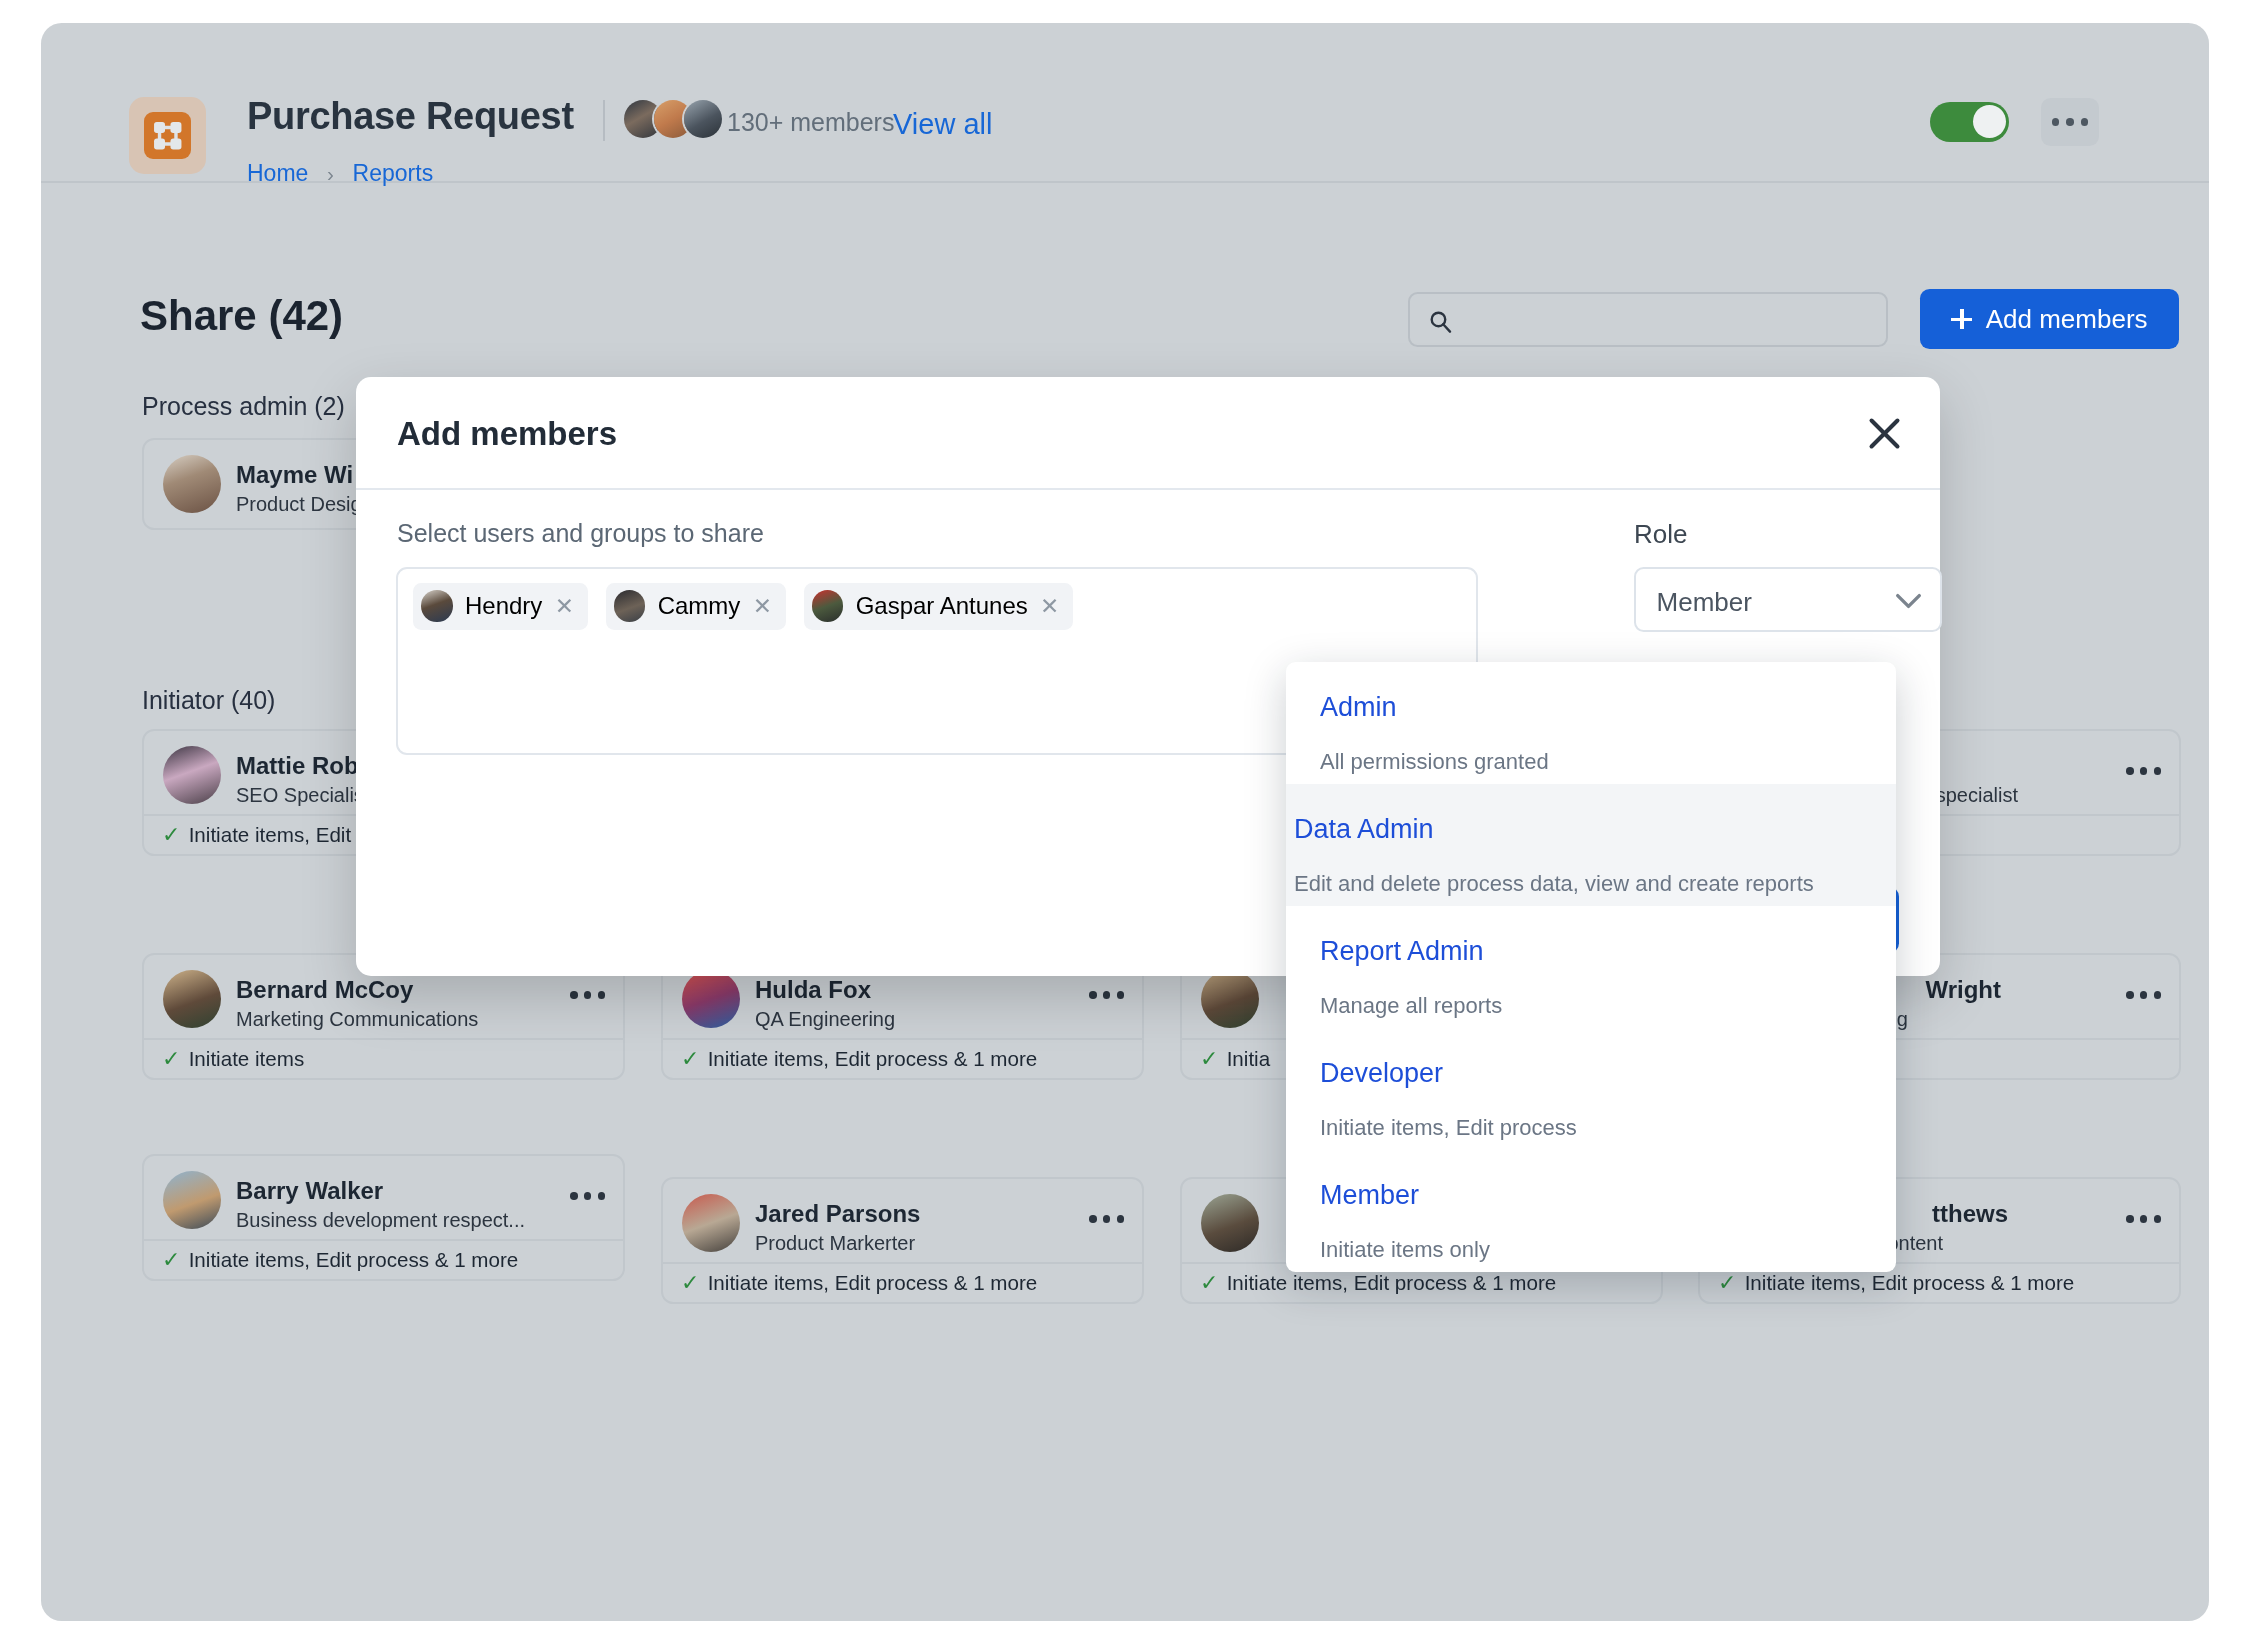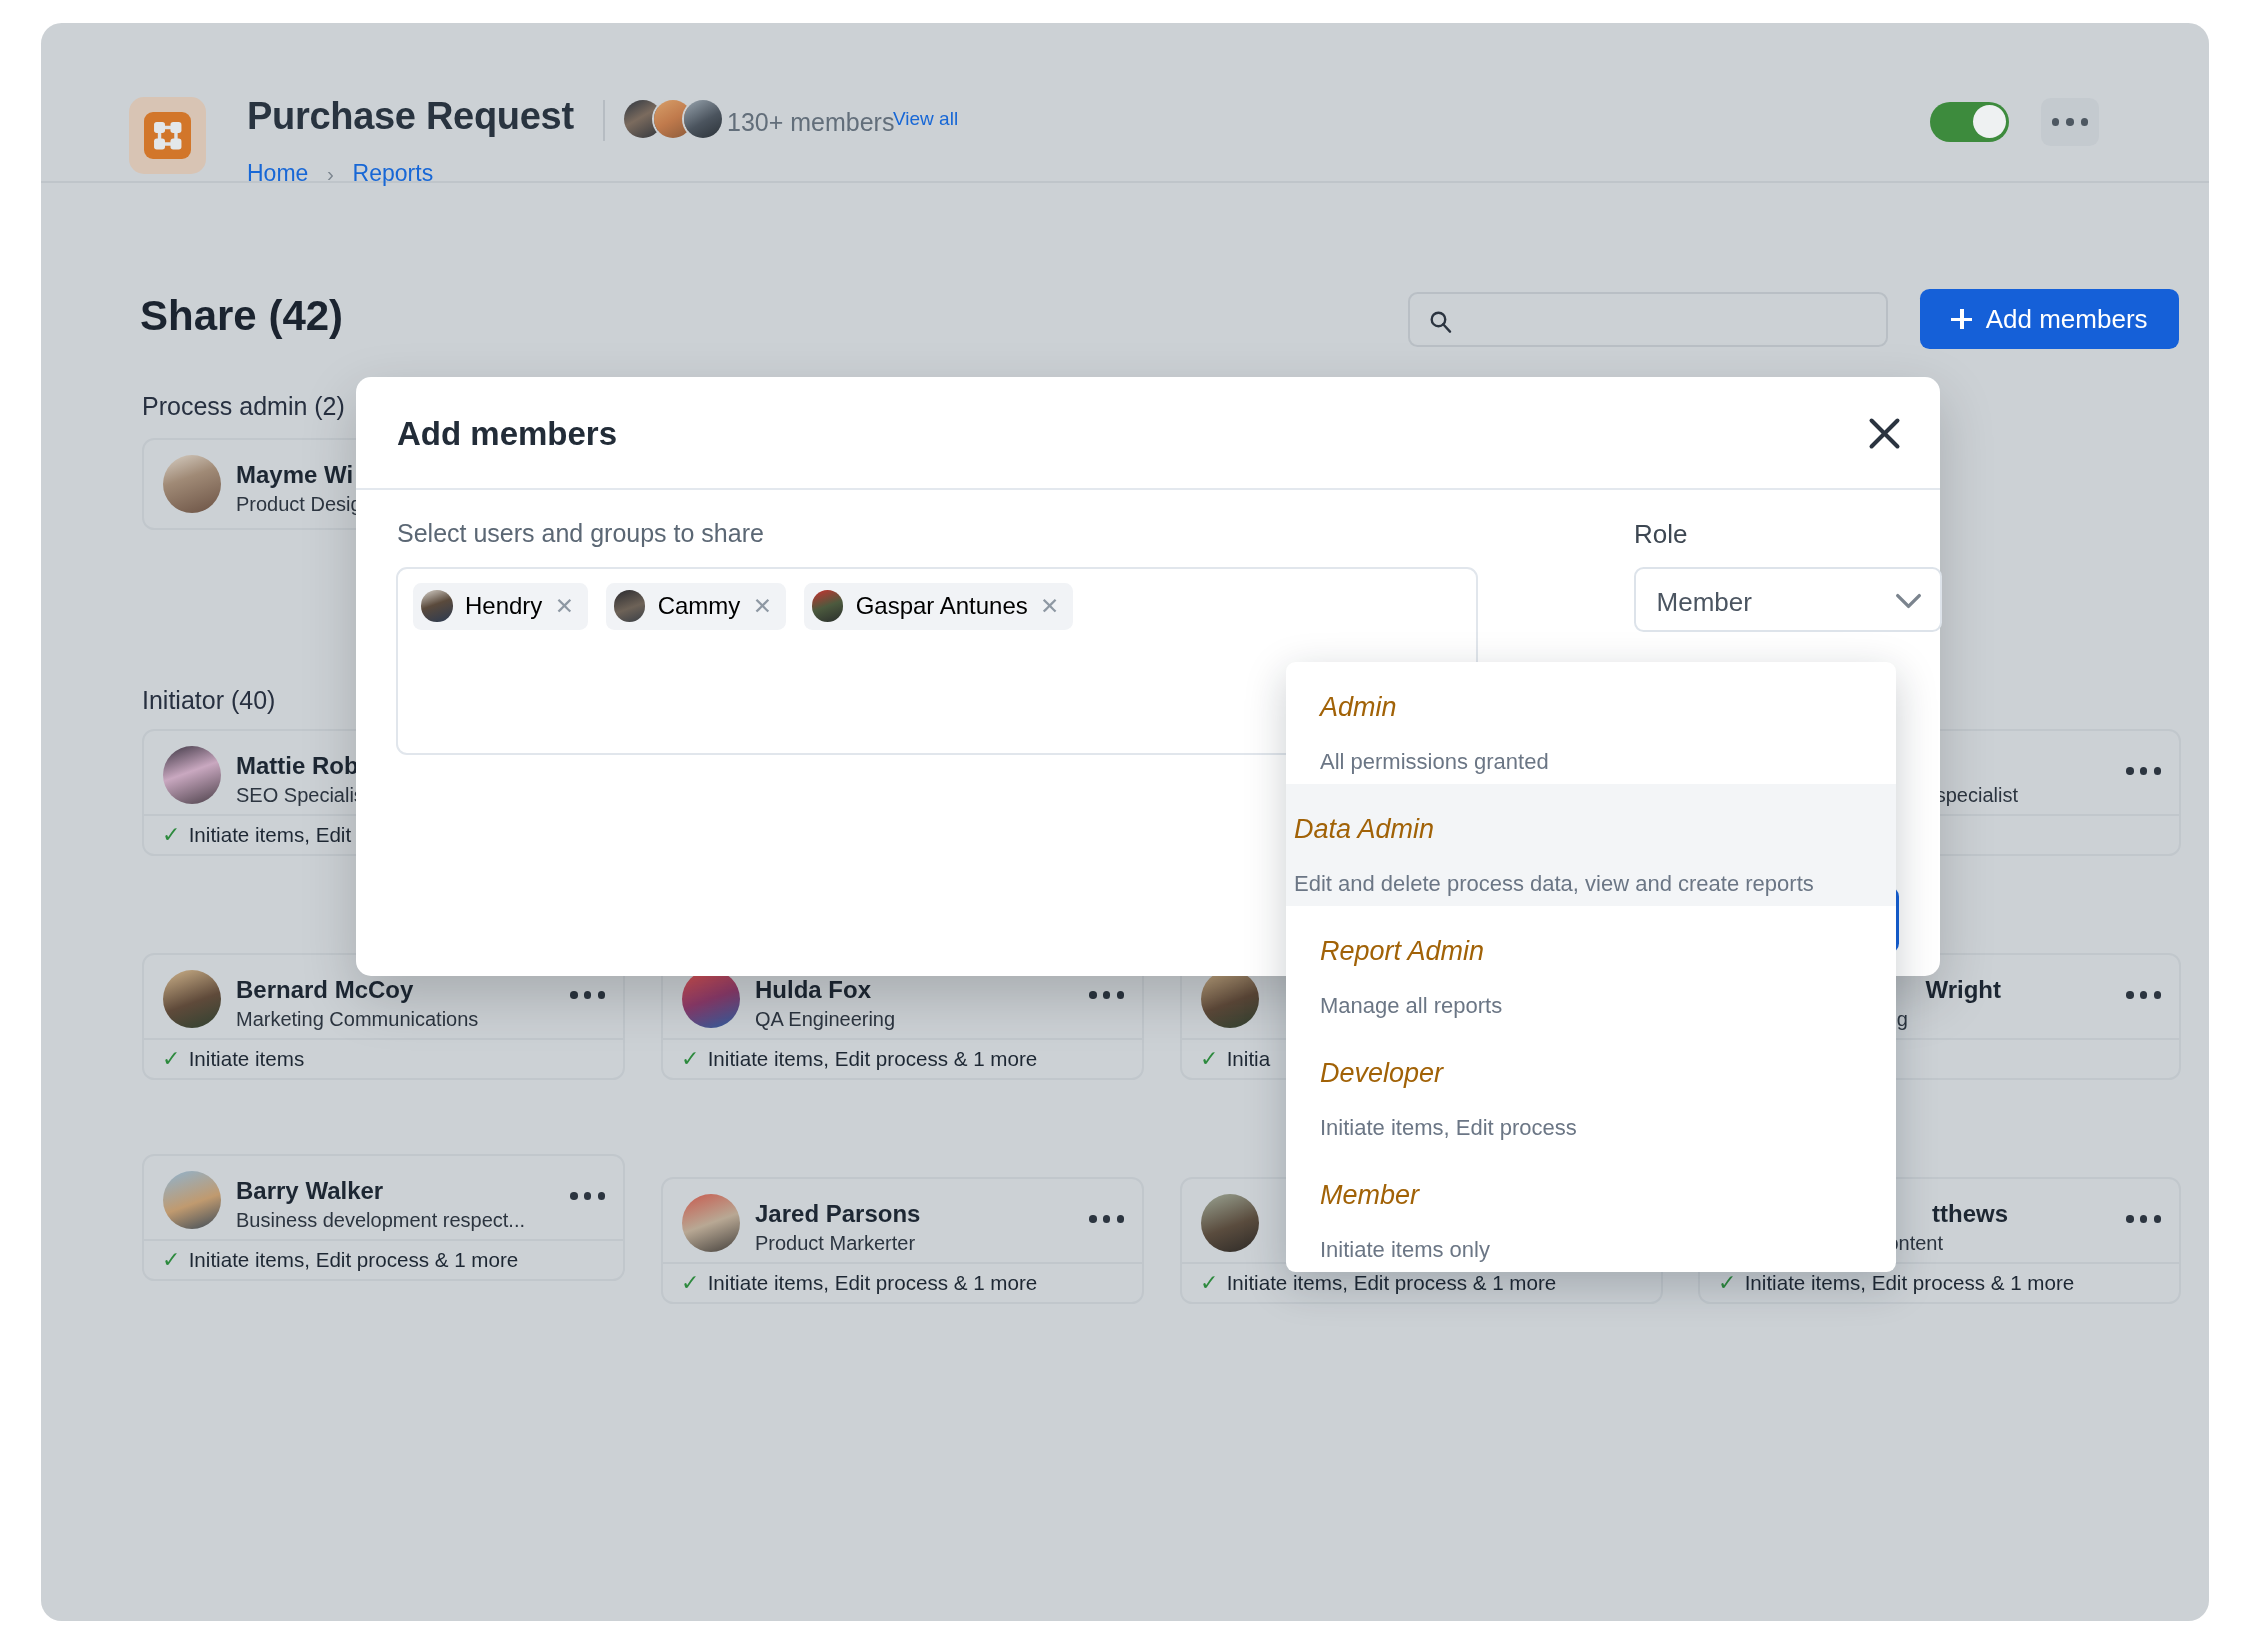--- a/index.html
+++ b/index.html
@@ -57,21 +57,21 @@
   .stack-av:nth-child(2) { left: 30px; }
   .stack-av:nth-child(3) { left: 60px; }
   .av-img { width: 100%; height: 100%; position: relative; overflow: hidden; }
 
   #members-count {
     position: absolute; left: 686px; top: 85px;
     font-size: 25px; color: #626e7a; white-space: nowrap;
   }
   #view-all-link {
     position: absolute; left: 852px; top: 85px;
-    font-size: 19px; color: #1767d6; white-space: nowrap; cursor: pointer;
+    font-size: 29px; color: #1767d6; white-space: nowrap; cursor: pointer;
   }
 
   #breadcrumb {
     position: absolute; left: 206px; top: 137px;
     font-size: 23px; white-space: nowrap;
   }
   .crumb { color: #1767d6; cursor: pointer; }
   .crumb-sep { color: #7c868f; margin: 0 12.3px; font-size: 20.6px; }
 
   #header-toggle {
@@ -239,21 +239,21 @@
   
   #role-menu {
     position: absolute; left: 1245px; top: 639px;
     width: 610px; height: 610px;
     background: #ffffff; border-radius: 9.6px;
     box-shadow: 0 12.3px 41px rgba(20,30,45,0.22);
     overflow: hidden;
   }
   .role-option { position: relative; height: 122px; padding: 30px 34px 0 34px; cursor: pointer; }
   .role-option.selected { background: #f3f5f7; padding-left: 8px; }
-  .role-opt-name { font-size: 27px; color: #a16207; white-space: nowrap; font-style: italic; }
+  .role-opt-name { font-size: 27px; color: #1d4ed8; white-space: nowrap; }
   .role-opt-desc { margin-top: 26px; font-size: 22px; color: #6b7685; white-space: nowrap; }
 </style>
 </head>
 <body>
 
 <div id="app-window">
 
   <div id="app-header">
 
     <div id="app-icon-tile">

